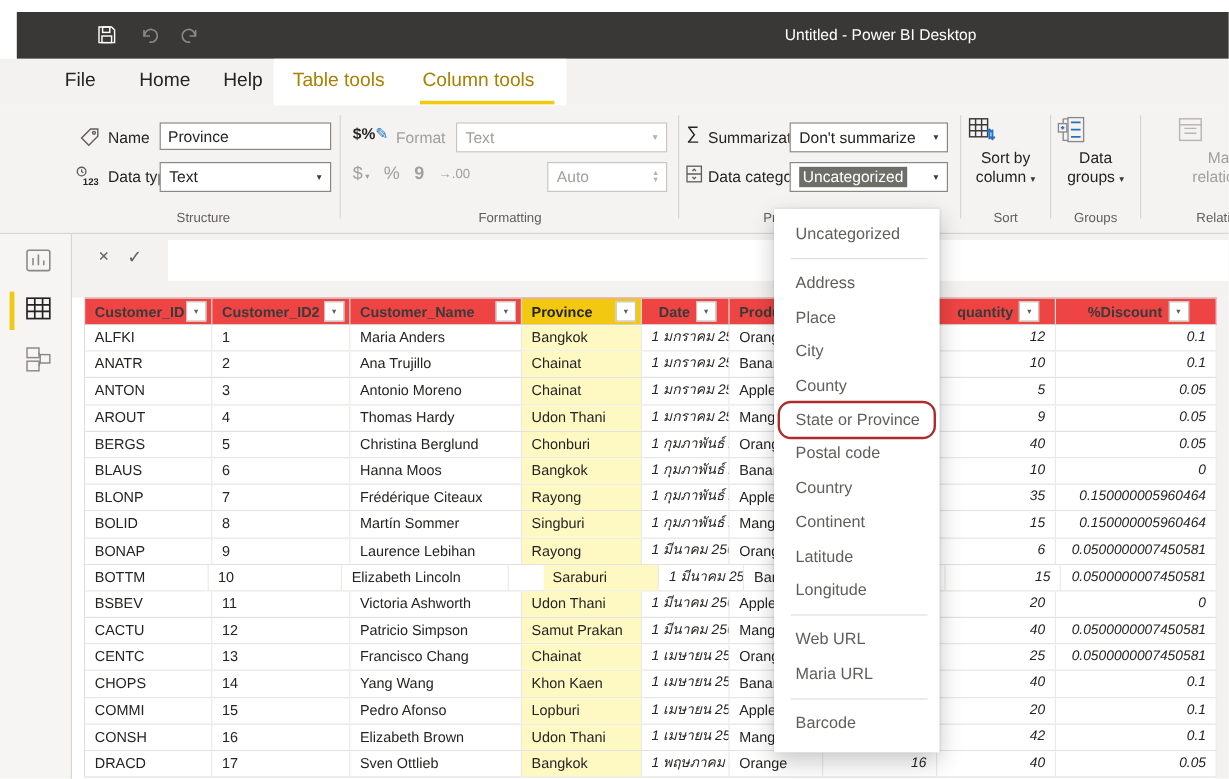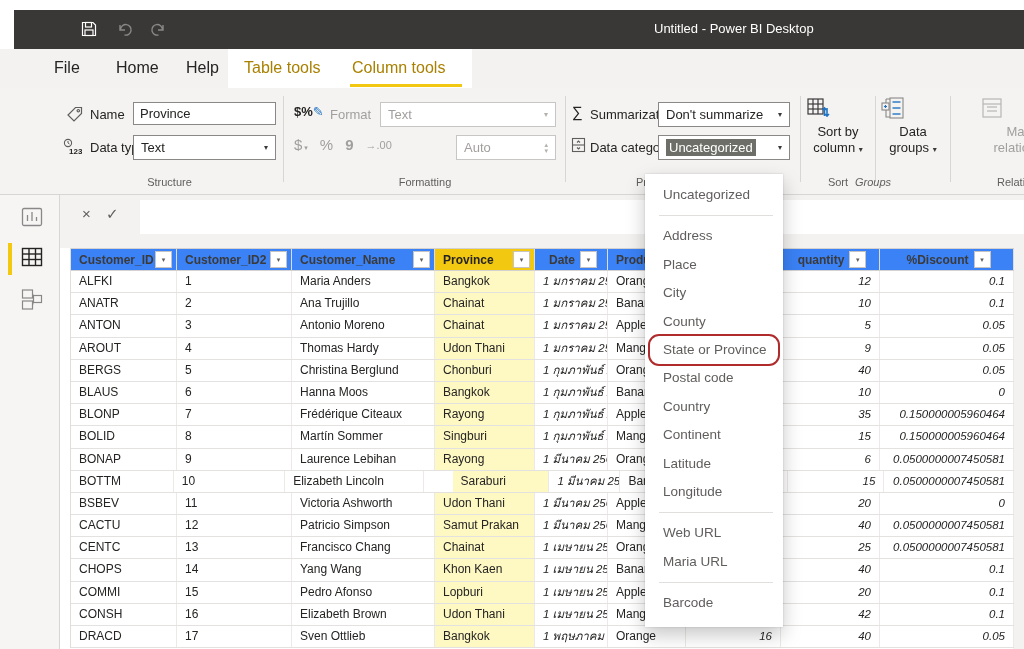--- a/index.html
+++ b/index.html
@@ -41,21 +41,21 @@
   .main{position:absolute;top:195px;left:0;right:0;bottom:0;background:#ffffff;}
   .sidebar{position:absolute;left:0;top:0;bottom:0;width:60px;background:#f6f5f4;border-right:1px solid #d8d6d4;box-sizing:border-box;}
   .sb-ic{position:absolute;left:20px;width:24px;height:24px;}
   .active-bar{position:absolute;left:8px;top:48px;width:4px;height:32px;background:#f2c811;}
   .formula{position:absolute;left:60px;right:0;top:0;height:53px;background:#f3f2f1;}
   .fx{position:absolute;top:10px;font-size:15px;color:#605e5c;}
   .fx-input{position:absolute;left:80px;right:0;top:5px;height:34px;background:#ffffff;}
   .gutter{position:absolute;left:1013px;right:0;top:53px;bottom:0;background:#f3f2f1;}
 
   .grid{position:absolute;left:70px;top:53px;width:943px;border-left:1px solid #e0deda;}
-  .hrow{display:flex;height:23px;border-top:1px solid #d4d2d0;border-bottom:1px solid #d4d2d0;box-sizing:border-box;background:#3b82f6;}
+  .hrow{display:flex;height:23px;border-top:1px solid #d4d2d0;border-bottom:1px solid #d4d2d0;box-sizing:border-box;background:#ef4444;}
   .hcell{display:flex;align-items:center;padding:0 4px 0 8px;box-sizing:border-box;border-right:1px solid #dedcda;font-size:12px;font-weight:700;color:#3b3a39;justify-content:space-between;overflow:hidden;}
   .hcell.ctr{justify-content:center;gap:5px;}
   .hcell.selcol{background:#f2c811;color:#252423;}
   .fbtn{flex:none;width:15px;height:15px;border:1px solid #c6c4c2;background:#fff;font-size:7px;color:#605e5c;display:flex;align-items:center;justify-content:center;}
   .trow{display:flex;height:22.2px;border-bottom:1px solid #e4e2e0;box-sizing:border-box;background:#fff;}
   .tcell{padding:0 8px;box-sizing:border-box;border-right:1px solid #eceae8;font-size:12px;color:#252423;line-height:21px;white-space:nowrap;overflow:hidden;}
   .tcell.num{font-style:italic;text-align:right;font-size:11.5px;}
   .tcell.selcol{background:#fef9c3;}
 
   
@@ -214,21 +214,21 @@
             <line x1="12.5" y1="6" x2="20.5" y2="6"></line>
             <line x1="12.5" y1="12" x2="20.5" y2="12"></line>
             <line x1="12.5" y1="18" x2="20.5" y2="18"></line>
             <path d="M5.5 9 V12 M4 10.5 H7" stroke-width="1.2"></path>
           </g>
         </svg>
     </span>
     <span>Data groups</span>
     <span class="chev">▾</span>
   </div>
-  <div class="glabel" style="left:840px;width:66px;font-style:italic;">Groups</div>
+  <div class="glabel" style="left:880px;width:66px;">Groups</div>
 
   <div class="rdiv" style="left:950px;"></div>
 
   <div class="bigbtn dis" style="left:980px;width:100px;">
     <span class="bb-ic">
       <svg width="24" height="24" viewBox="0 0 24 24">
           <g fill="none" stroke="#b8b6b4" stroke-width="1.2">
         <rect x="3" y="3" width="18" height="18"></rect>
             <line x1="3" y1="8" x2="21" y2="8"></line>
             <line x1="7" y1="11" x2="17" y2="11"></line>

